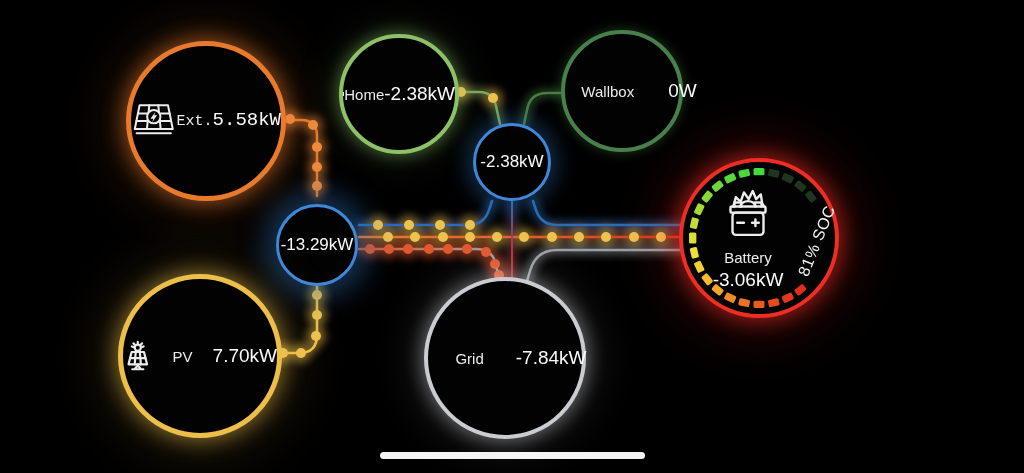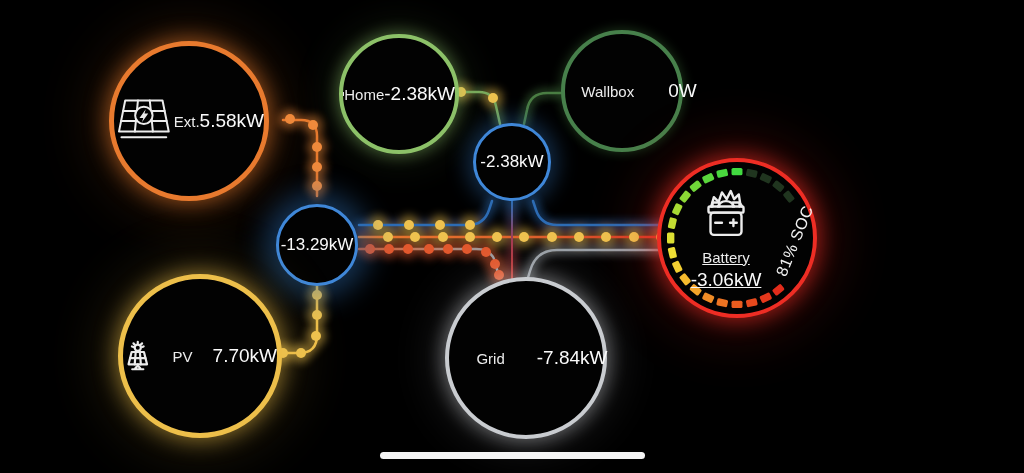--- a/index.html
+++ b/index.html
@@ -8,36 +8,36 @@
   #flow-layer{position:absolute;left:0;top:0;}
   .node{position:absolute;border-radius:50%;background:#020202;border-style:solid;
         display:flex;flex-direction:row;align-items:center;justify-content:center;
         color:#f3f3f3;text-align:center;box-sizing:border-box;}
   .node .label{font-size:15px;color:#ececec;line-height:1.25;margin-top:2px;}
   .node .value{font-size:19px;font-weight:500;color:#fafafa;line-height:1.25;}
   .node .value-only{font-size:17px;font-weight:500;color:#fafafa;}
   .icon{display:block;}
   .icon path,.icon circle,.icon rect{vector-effect:non-scaling-stroke;}
 
-  #node-ext{left:109px;top:41px;width:160px;height:160px;border-width:5px;
-    box-shadow:0 0 22px 2px rgba(233,122,44,.6),0 0 58px 14px rgba(233,122,44,.16);}
+  #node-ext{left:126px;top:41px;width:160px;height:160px;border-width:5px;
+    box-shadow:0 0 22px 2px rgba(233,122,44,.6),0 0 58px 14px rgba(233,122,44,.16);font-family:Liberation Mono, monospace;}
   #node-home{left:339px;top:34px;width:120px;height:120px;border-width:4px;
     box-shadow:0 0 16px 2px rgba(140,193,104,.45),0 0 40px 8px rgba(140,193,104,.12);}
   #node-wallbox{left:561px;top:30px;width:122px;height:122px;border-width:4px;
     box-shadow:0 0 12px 1px rgba(71,127,66,.4);gap:34px;}
   #node-junction{left:276px;top:204px;width:82px;height:82px;border-width:3px;
     box-shadow:0 0 28px 12px rgba(47,111,179,.45);}
   #node-dist{left:473px;top:123px;width:78px;height:78px;border-width:3px;
     box-shadow:0 0 20px 7px rgba(47,111,179,.38);}
   #node-pv{left:118px;top:274px;width:164px;height:164px;border-width:5px;
     box-shadow:0 0 22px 2px rgba(237,191,74,.55),0 0 58px 14px rgba(237,191,74,.15);}
-  #node-grid{left:445px;top:277px;width:162px;height:162px;border-width:4px;
+  #node-grid{left:424px;top:277px;width:162px;height:162px;border-width:4px;
     box-shadow:0 0 18px 3px rgba(222,226,231,.4),0 0 46px 10px rgba(222,226,231,.12);gap:32px;}
-  #node-battery{left:657px;top:158px;width:160px;height:160px;border-width:4px;
-    box-shadow:0 0 20px 4px rgba(238,45,36,.55),0 0 58px 16px rgba(238,45,36,.2);text-decoration:underline;}
+  #node-battery{left:679px;top:158px;width:160px;height:160px;border-width:4px;
+    box-shadow:0 0 20px 4px rgba(238,45,36,.55),0 0 58px 16px rgba(238,45,36,.2);}
 
   #node-battery .content{display:flex;flex-direction:column;align-items:center;
     padding-right:22px;position:relative;z-index:2;}
   #soc-gauge{position:absolute;left:-4px;top:-4px;z-index:1;}
   .soc-text{position:absolute;left:134px;top:79px;z-index:2;
     transform:translate(-50%,-50%) rotate(-68deg);font-size:16px;color:#f2f2f2;
     letter-spacing:.5px;white-space:nowrap;}
   .home-indicator{position:absolute;left:380px;top:452px;width:265px;height:7px;
     border-radius:4px;background:#f4f4f4;}
 </style>

